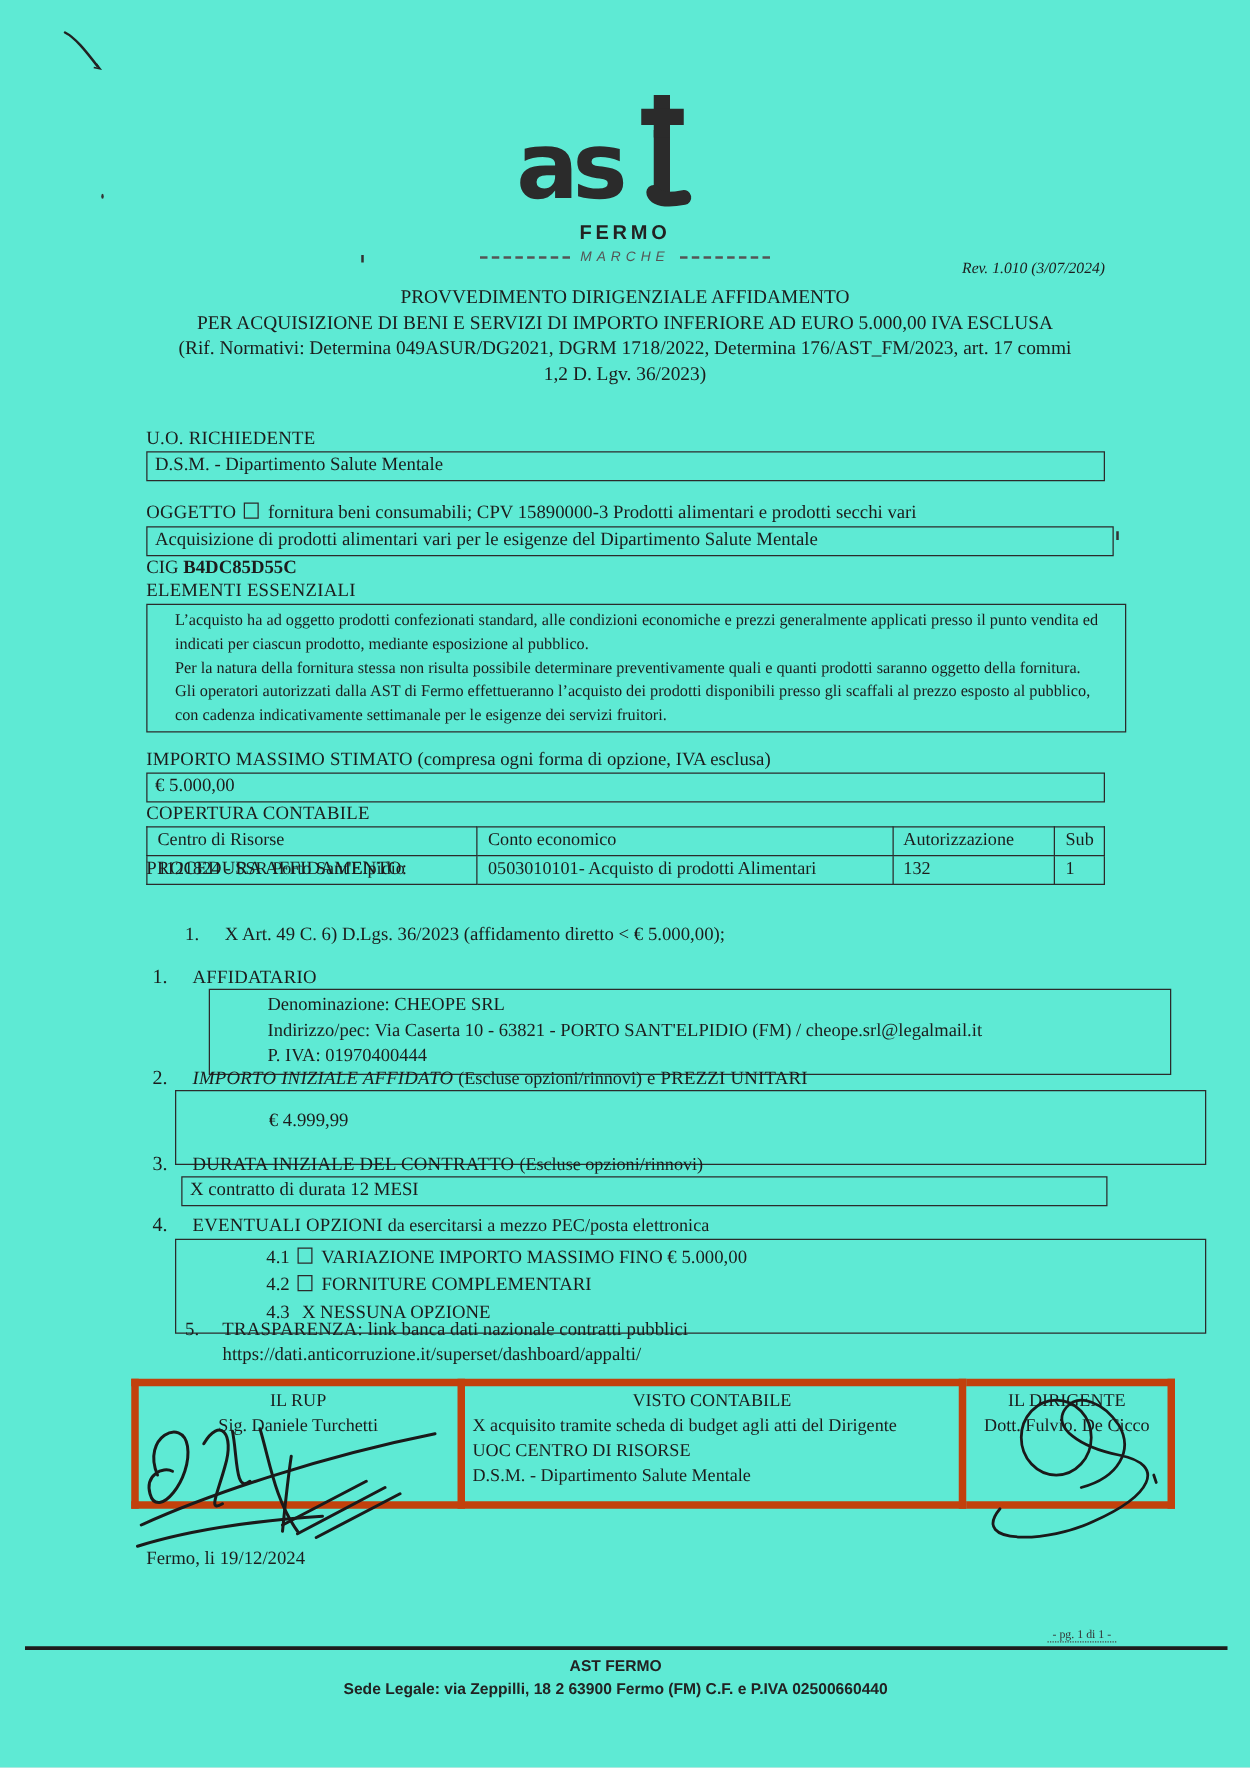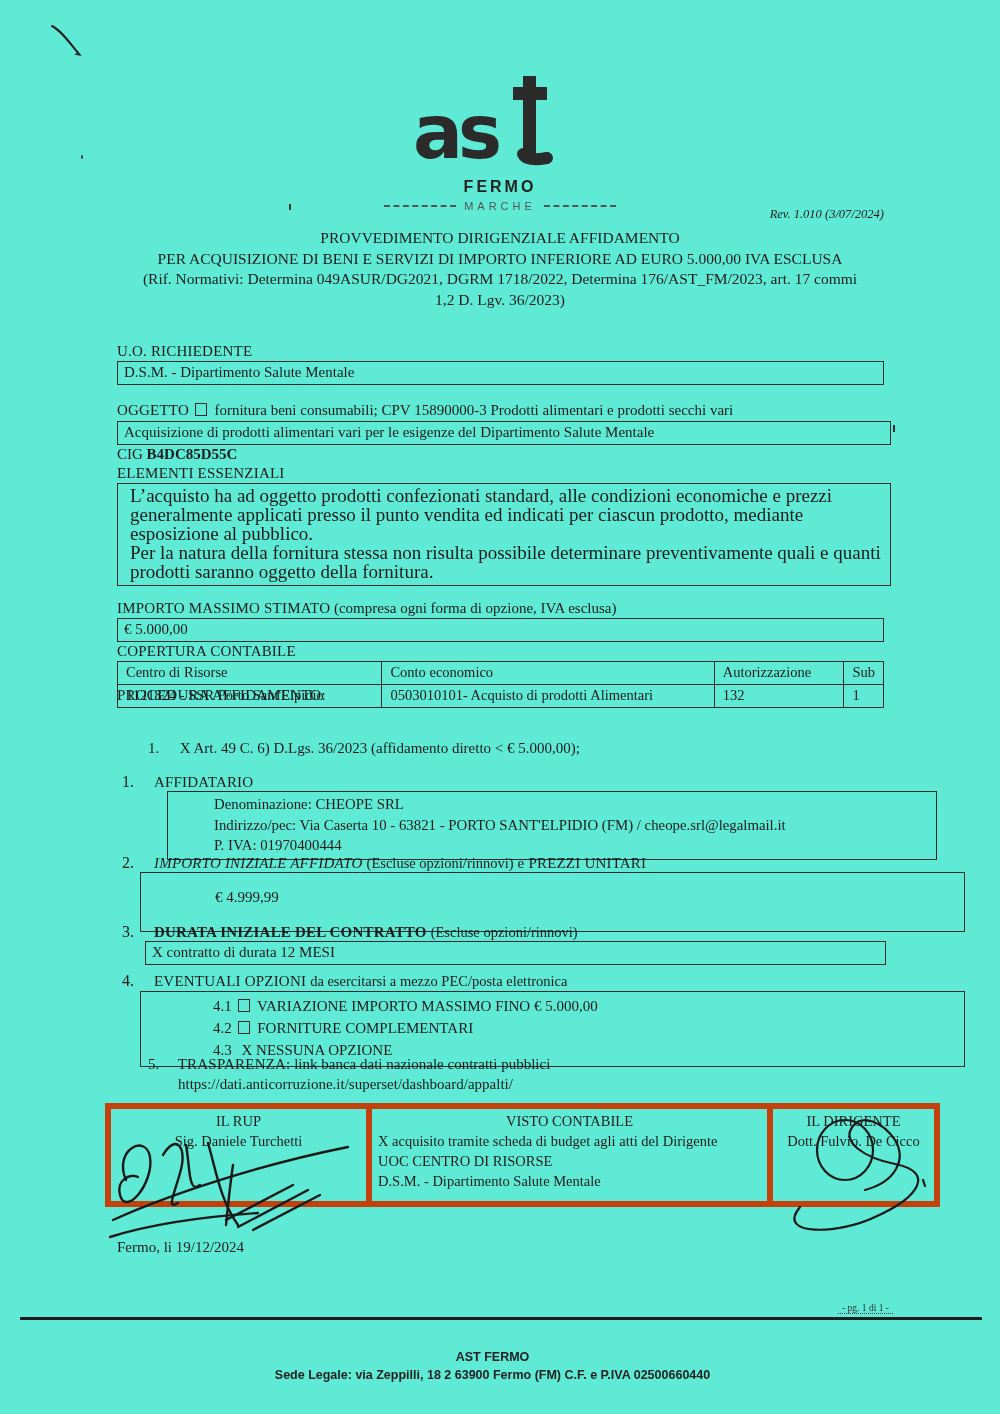--- a/index.html
+++ b/index.html
@@ -49,21 +49,21 @@
     vertical-align:top;
     font-size:14.5px;
     line-height:20px;
     padding:2px 6px;
   }
   .num{display:inline-block;}
   .speck{position:absolute;background:#333;border-radius:50%;}
   .dash-line{border-top:2px dashed #555;width:72px;height:0;}
   .logo-wrap{display:flex;flex-direction:column;align-items:center;}
   .marche-row{display:flex;align-items:center;gap:8px;margin-top:4px;}
-  .footer-sans{font-family:"Liberation Sans", sans-serif;font-weight:bold;color:#222;margin-top:24px;}
+  .footer-sans{font-family:"Liberation Sans", sans-serif;font-weight:bold;color:#222;}
 </style>
 </head>
 <body>
 
 <div class="page">
 
   <svg class="abs" style="left:40px;top:18px;" width="60" height="50">
     <path d="M12 8 C 20 12, 28 22, 38 35" stroke="#222" stroke-width="2" fill="none" stroke-linecap="round"></path>
     <path d="M37 33 l3 4 l-5 -1" stroke="#222" stroke-width="1.4" fill="none"></path>
   </svg>
@@ -75,21 +75,21 @@
     <svg width="190" height="102" viewBox="0 0 190 102">
       <text x="8" y="84" font-family="DejaVu Sans, sans-serif" font-weight="bold" font-size="74" letter-spacing="-5" fill="#2b2b2b">as</text>
       <rect x="118" y="30" width="13" height="52" fill="#2b2b2b"></rect>
       <path d="M118 80 q3 8 24 4" stroke="#2b2b2b" stroke-width="12" fill="none" stroke-linecap="round"></path>
       <rect x="118" y="2" width="13" height="34" fill="#2b2b2b"></rect>
       <rect x="108" y="13" width="34" height="13" fill="#2b2b2b"></rect>
     </svg>
     <div class="footer-sans" style="font-size:16px;letter-spacing:3px;margin-top:2px;">FERMO</div>
     <div class="marche-row">
       <div class="dash-line"></div>
-      <div style="font-family:'Liberation Sans',sans-serif;font-size:11px;letter-spacing:4px;color:#555;">MARCHE</div>
+      <div style="font-family:'Liberation Sans',sans-serif;font-size:11px;letter-spacing:4px;color:#555;font-style:italic;">MARCHE</div>
       <div class="dash-line"></div>
     </div>
   </div>
 
   <div class="abs small i" style="left:484px;top:207px;width:400px;text-align:right;">Rev. 1.010 (3/07/2024)</div>
 
   <div class="abs center" style="left:60px;top:228px;width:880px;font-size:15.5px;line-height:20.5px;">
     <div>PROVVEDIMENTO DIRIGENZIALE AFFIDAMENTO</div>
     <div>PER ACQUISIZIONE DI BENI E SERVIZI DI IMPORTO INFERIORE AD EURO 5.000,00 IVA ESCLUSA</div>
     <div>(Rif. Normativi: Determina 049ASUR/DG2021, DGRM 1718/2022, Determina 176/AST_FM/2023, art. 17 commi</div>
@@ -106,23 +106,24 @@
     <span>fornitura beni consumabili; CPV 15890000-3 Prodotti alimentari e prodotti secchi vari</span>
   </div>
   <div class="abs boxed field" style="left:117px;top:421px;width:760px;">Acquisizione di prodotti alimentari vari per le esigenze del Dipartimento Salute Mentale</div>
 
   <div class="abs txt" style="left:117px;top:445px;">
     <span>CIG</span>
     <span class="b">B4DC85D55C</span>
   </div>
 
   <div class="abs txt caps" style="left:117px;top:464px;">ELEMENTI ESSENZIALI</div>
-  <div class="abs boxed" style="left:117px;top:483px;width:753px;padding:2px 7px 4px 12px;font-size:19px;line-height:19px;">
+  <div class="abs boxed" style="left:117px;top:483px;width:753px;padding:2px 7px 4px 22px;font-size:13px;line-height:19px;">
     <div>L’acquisto ha ad oggetto prodotti confezionati standard, alle condizioni economiche e prezzi generalmente applicati presso il punto vendita ed indicati per ciascun prodotto, mediante esposizione al pubblico.</div>
     <div>Per la natura della fornitura stessa non risulta possibile determinare preventivamente quali e quanti prodotti saranno oggetto della fornitura.</div>
+    <div>Gli operatori autorizzati dalla AST di Fermo effettueranno l’acquisto dei prodotti disponibili presso gli scaffali al prezzo esposto al pubblico, con cadenza indicativamente settimanale per le esigenze dei servizi fruitori.</div>
   </div>
 
   <div class="abs txt" style="left:117px;top:599px;">
     <span class="caps">IMPORTO MASSIMO STIMATO</span>
     <span>(compresa ogni forma di opzione, IVA esclusa)</span>
   </div>
   <div class="abs boxed field" style="left:117px;top:618px;width:753px;">€ 5.000,00</div>
 
   <div class="abs txt caps" style="left:117px;top:642px;">COPERTURA CONTABILE</div>
   <div class="abs" style="left:117px;top:661px;width:767px;">
@@ -163,21 +164,21 @@
   <div class="abs" style="left:122px;top:854px;font-size:16px;">
     <span class="num" style="width:28px;">2.</span>
     <span class="caps" style="font-size:15px;font-style:italic;">IMPORTO INIZIALE AFFIDATO</span>
     <span style="font-size:14.5px;">(Escluse opzioni/rinnovi)</span>
     <span class="caps" style="font-size:15px;">e PREZZI UNITARI</span>
   </div>
   <div class="abs boxed" style="left:140px;top:872px;width:743px;height:42px;padding:16px 6px 0 74px;font-size:15px;">€ 4.999,99</div>
 
   <div class="abs" style="left:122px;top:923px;font-size:16px;">
     <span class="num" style="width:28px;">3.</span>
-    <span class="caps" style="font-size:15px;font-weight:bold;">DURATA INIZIALE DEL CONTRATTO</span>
+    <span class="caps" style="font-size:15px;">DURATA INIZIALE DEL CONTRATTO</span>
     <span style="font-size:14.5px;">(Escluse opzioni/rinnovi)</span>
   </div>
   <div class="abs boxed field" style="left:145px;top:941px;width:727px;">X contratto di durata 12 MESI</div>
 
   <div class="abs" style="left:122px;top:972px;font-size:16px;">
     <span class="num" style="width:28px;">4.</span>
     <span class="caps" style="font-size:15px;">EVENTUALI OPZIONI</span>
     <span style="font-size:14.5px;">da esercitarsi a mezzo PEC/posta elettronica</span>
   </div>
   <div class="abs boxed" style="left:140px;top:991px;width:745px;padding:3px 6px 5px 72px;font-size:15px;line-height:22px;">

